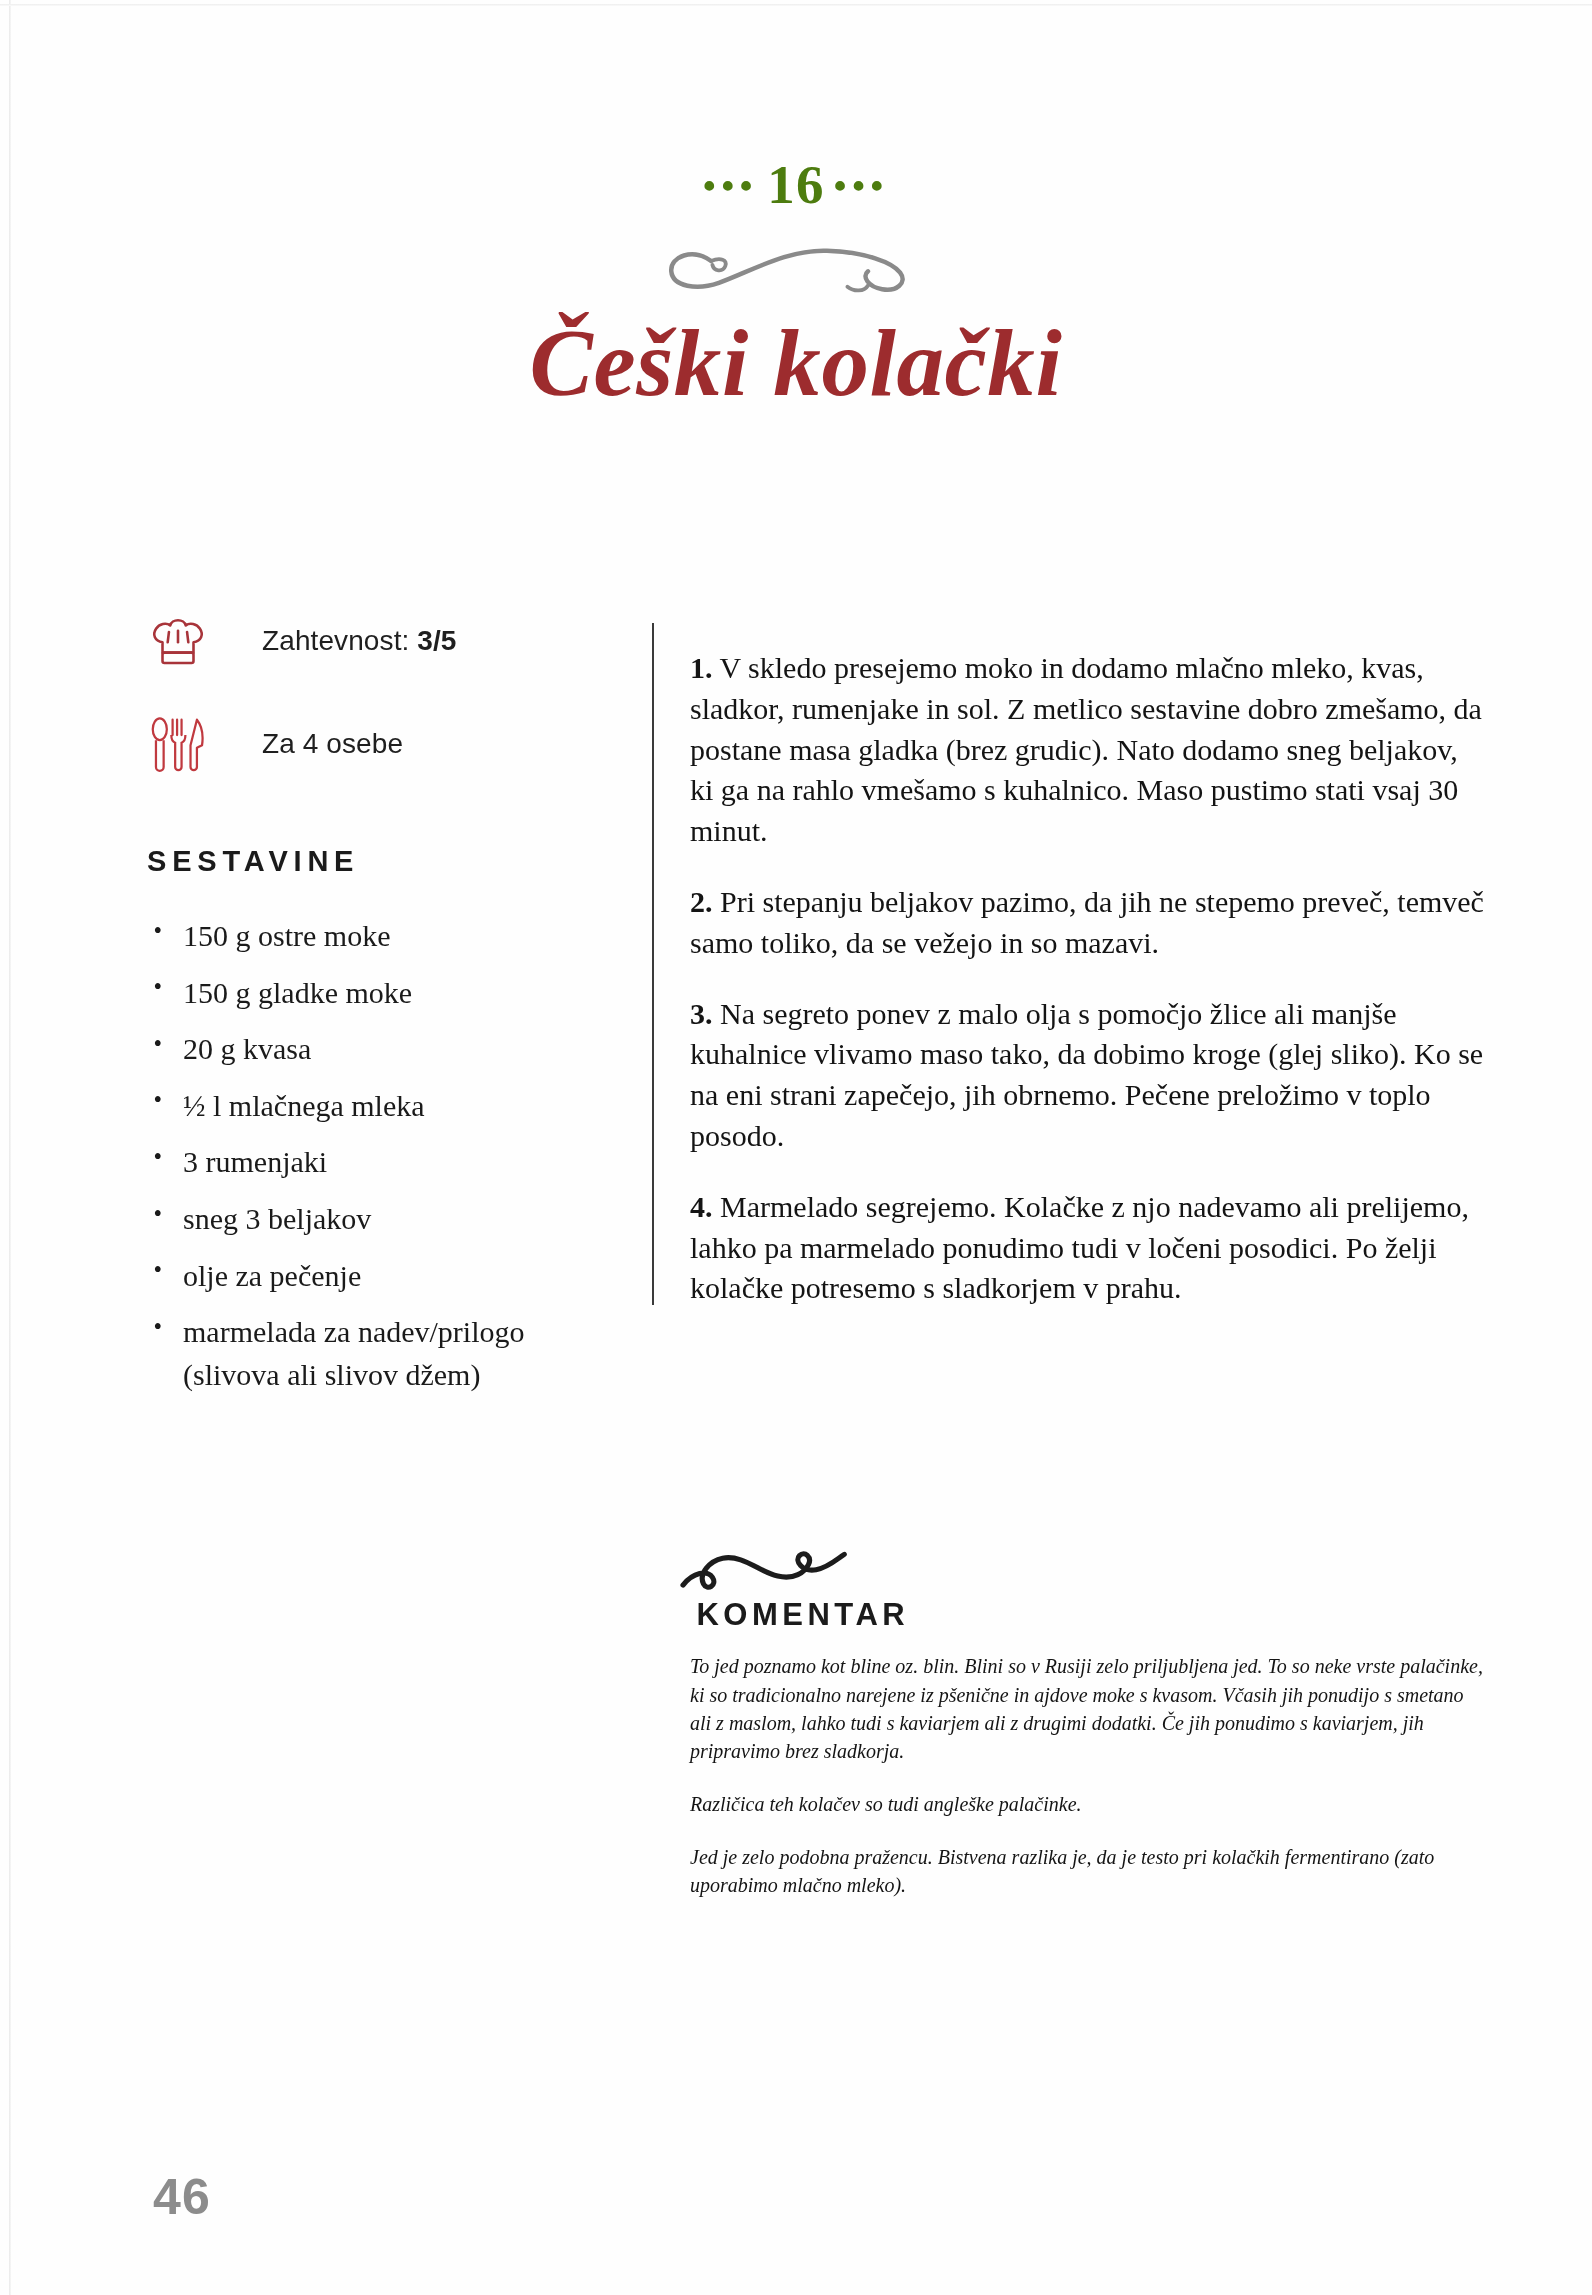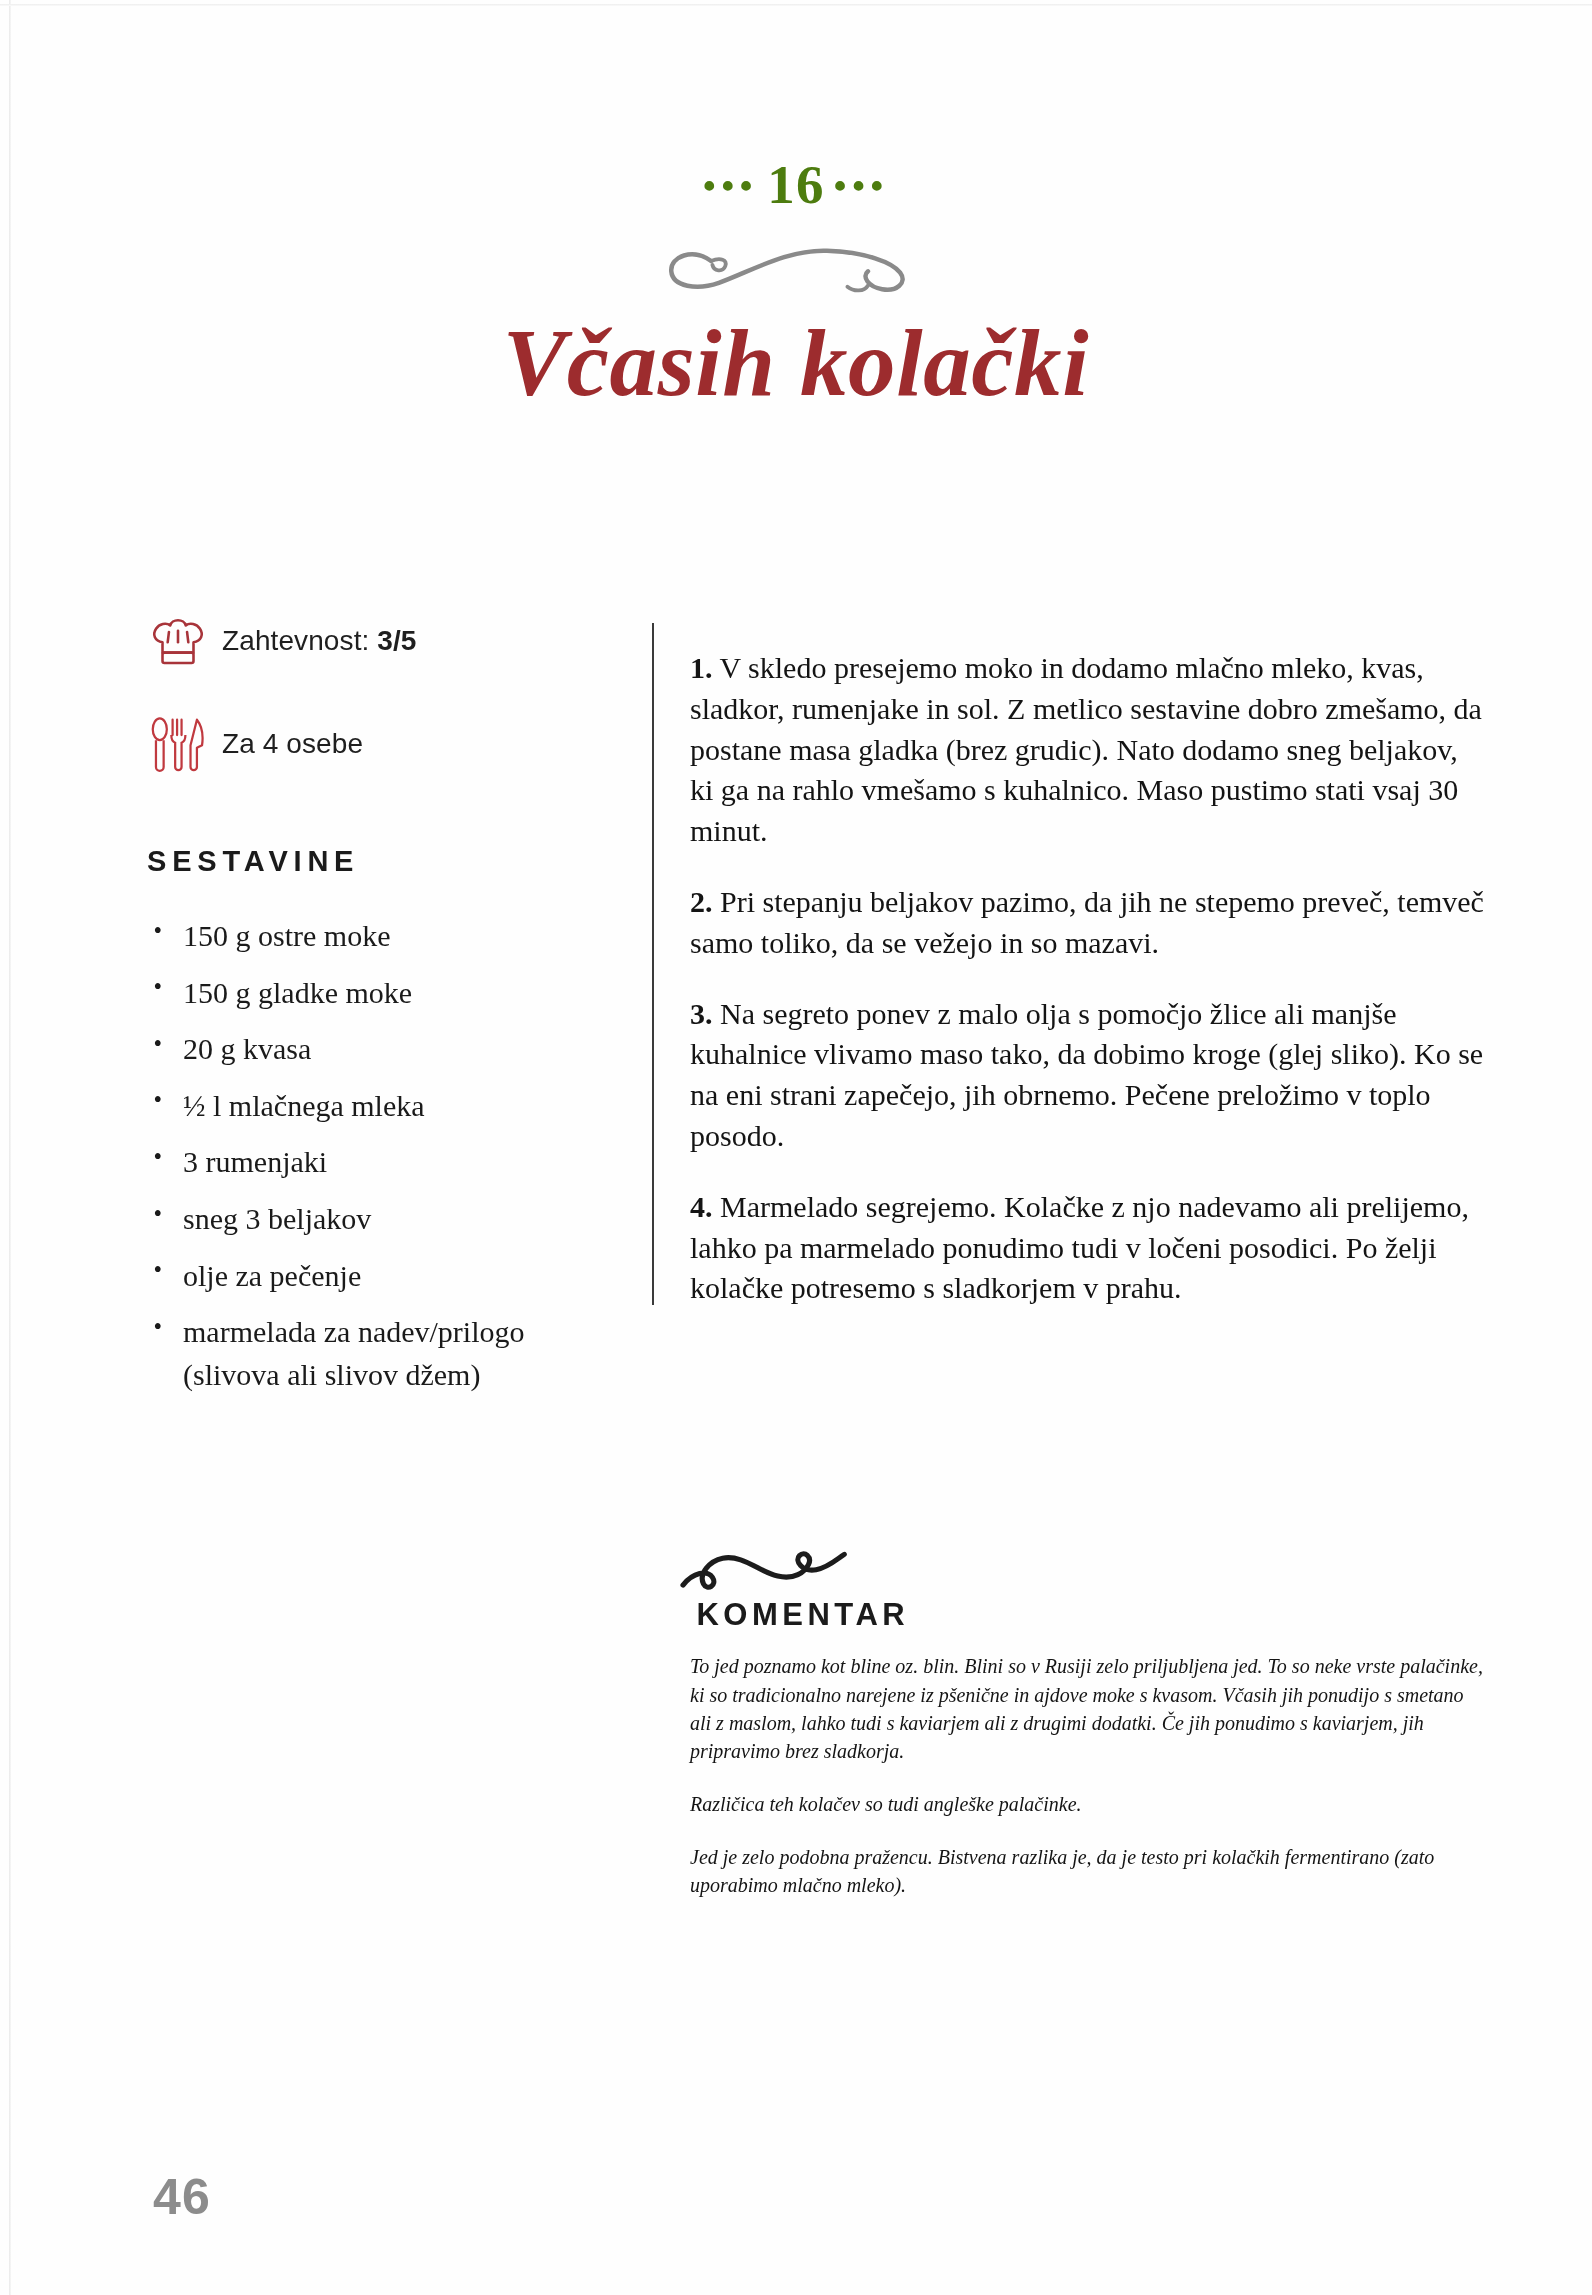--- a/index.html
+++ b/index.html
@@ -74,20 +74,21 @@
   .left-col {
     position: absolute;
     left: 147px;
     top: 610px;
     width: 476px;
   }
   .meta-row {
     display: flex;
     align-items: center;
     margin-bottom: 40px;
+    gap: 40px;
   }
   .meta-icon {
     width: 75px;
     flex: 0 0 75px;
     display: flex;
     align-items: center;
     justify-content: flex-start;
   }
   .meta-text {
     font-family: "Liberation Sans", sans-serif;
@@ -215,21 +216,21 @@
 
   <div class="flourish-top">
     <svg width="270" height="62" viewBox="0 0 420 96" fill="none">
       <path d="M78 34 C50 14, 14 26, 16 50 C18 74, 56 80, 90 68 C140 50, 196 16, 258 18
                C318 20, 360 36, 372 52 C384 68, 366 82, 344 78 C322 74, 312 58, 322 50" stroke="#8a8a8a" stroke-width="7" stroke-linecap="round" fill="none"></path>
       <path d="M78 34 C92 28, 104 32, 100 42 C96 52, 82 50, 80 40" stroke="#8a8a8a" stroke-width="6" stroke-linecap="round" fill="none"></path>
       <path d="M290 74 C300 82, 316 82, 322 72" stroke="#8a8a8a" stroke-width="6" stroke-linecap="round" fill="none"></path>
     </svg>
   </div>
 
-  <div class="recipe-title">Včasih kolački</div>
+  <div class="recipe-title">Češki kolački</div>
 
   <div class="left-col">
 
     <div class="meta-row">
       <span class="meta-icon">
         <svg width="62" height="62" viewBox="0 0 96 96" fill="none">
           <path d="M24 50 C12 48, 8 38, 14 29 C19 21, 30 19, 36 24
                    C38 13, 58 13, 60 24 C66 19, 77 21, 82 29
                    C88 38, 84 48, 72 50 L72 66 L24 66 Z" stroke="#a8343a" stroke-width="4" fill="none" stroke-linejoin="round"></path>
           <path d="M34 34 L32 50" stroke="#a8343a" stroke-width="4" stroke-linecap="round"></path>

